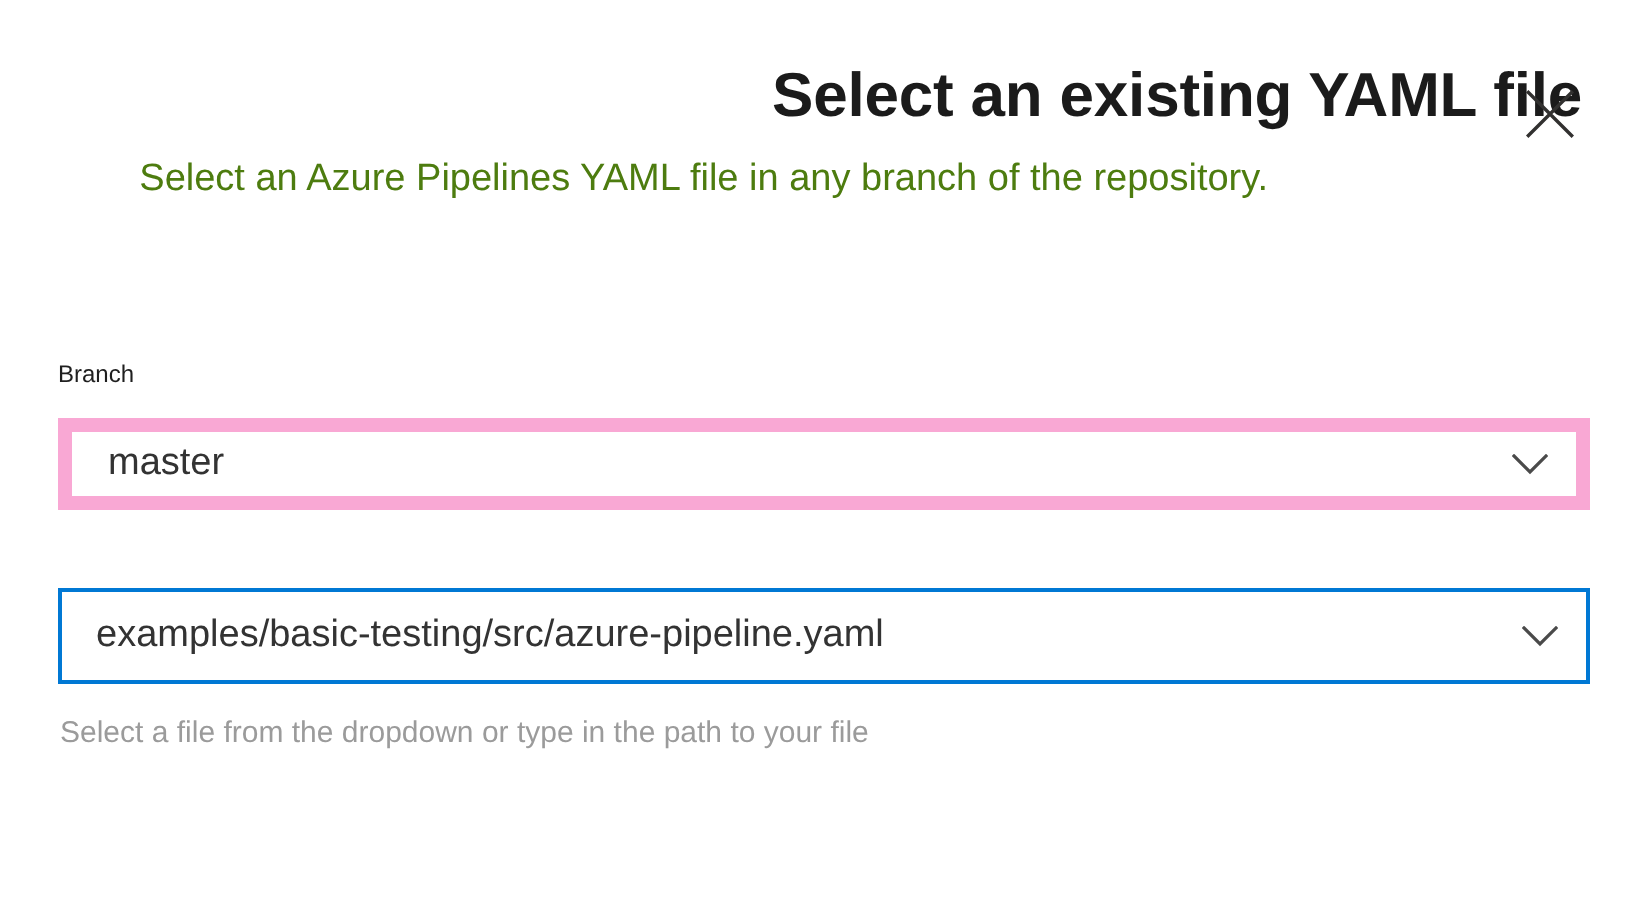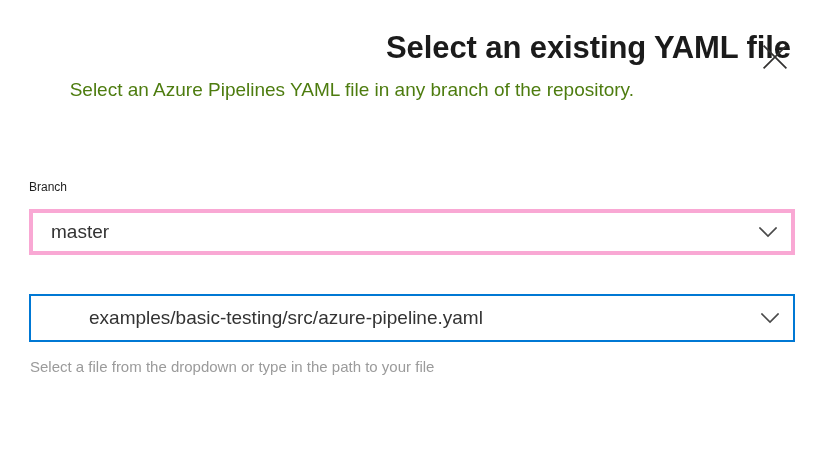--- a/index.html
+++ b/index.html
@@ -91,26 +91,25 @@
     position: relative;
     width: 766px;
     height: 46px;
     box-sizing: border-box;
     background: #ffffff;
     display: flex;
     align-items: center;
     cursor: text;
   }
   .combo.normal {
-    border: 4px solid #f9a8d4;
+    border: 7px solid #f9a8d4;
   }
   .combo.focused {
     border: 2px solid #0078d4;
     height: 48px;
-    padding-left: 41px;
   }
   .combo-value {
     flex: 1 1 auto;
     font-size: 19px;
     font-weight: 400;
     color: #333333;
     line-height: 24px;
     padding-left: 18px;
     white-space: nowrap;
     overflow: hidden;

